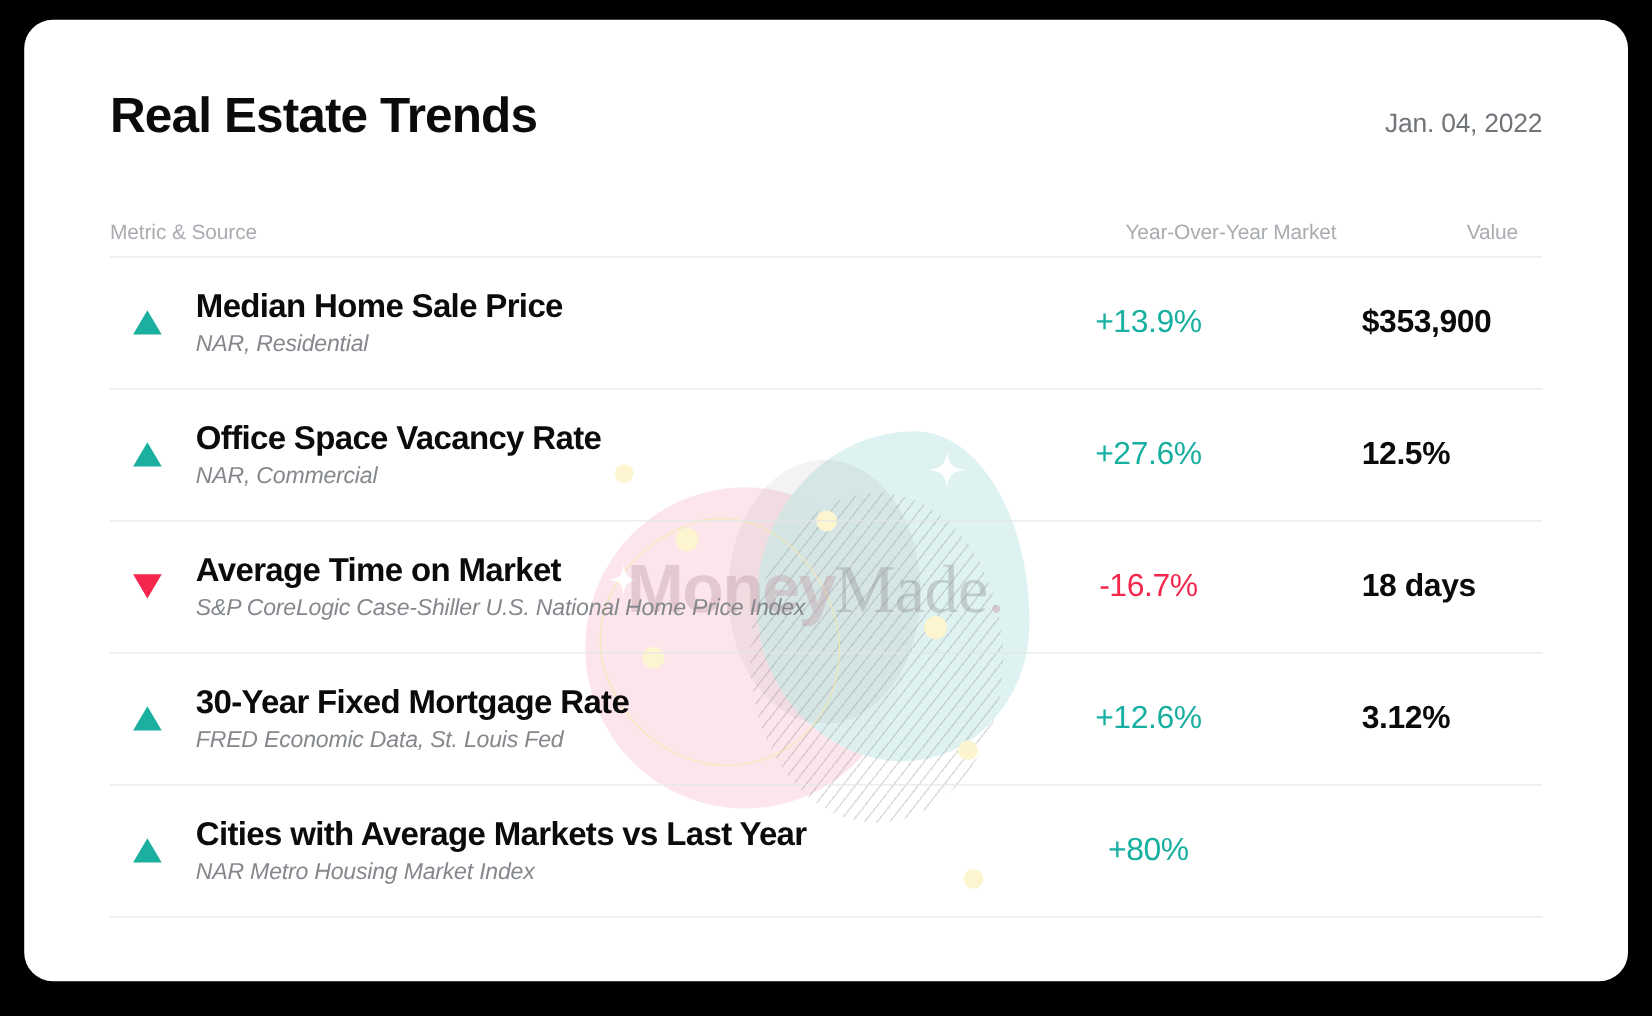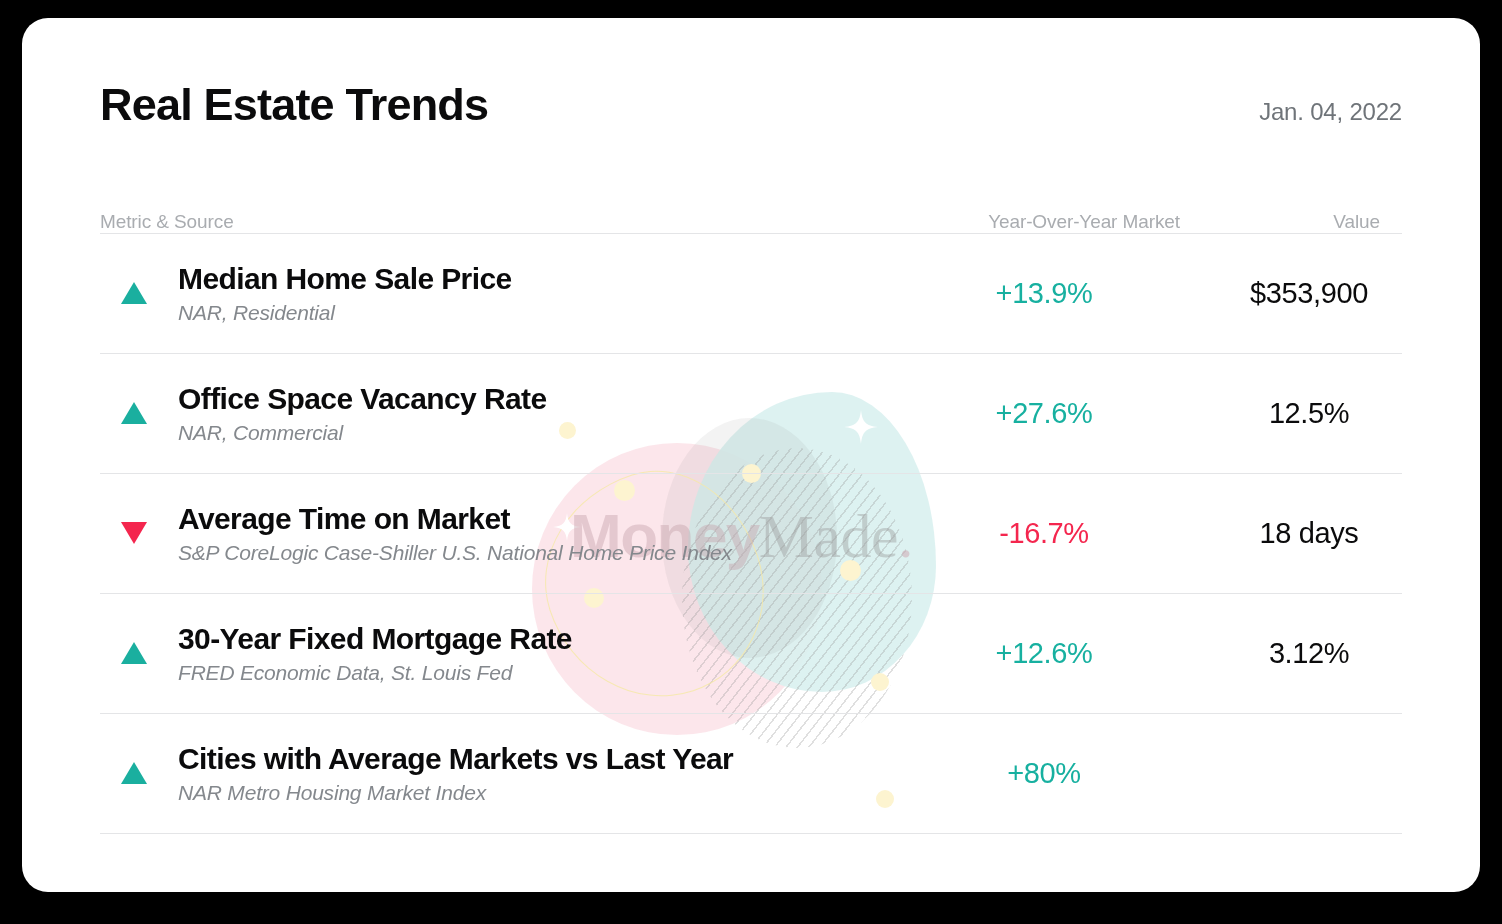--- a/index.html
+++ b/index.html
@@ -155,26 +155,27 @@
 
   .table {
     position: absolute;
     left: 78px;
     top: 173px;
     width: 1302px;
   }
 
   .col-head {
     display: flex;
-    align-items: flex-end;
+    align-items: center;
     height: 42px;
     color: #a9acb0;
     font-size: 19px;
     font-weight: 400;
     letter-spacing: -0.1px;
+    gap: 35px;
   }
   .c-metric { flex: 0 0 760px; }
   .c-growth { flex: 0 0 330px; text-align: right; padding-right: 10px; }
   .c-value  { flex: 1 1 auto;  text-align: right; padding-right: 22px; }
 
   .row {
     display: flex;
     align-items: center;
     height: 120px;
     border-top: 1.6px solid #e4e5e7;
@@ -226,24 +227,24 @@
     padding-right: 10px;
     font-size: 29px;
     font-weight: 400;
     letter-spacing: -0.4px;
   }
   .cell-growth.pos { color: #17b0a0; }
   .cell-growth.neg { color: #f4264e; }
 
   .cell-value {
     flex: 1 1 auto;
-    text-align: center;
+    text-align: left;
     padding-right: 22px;
     font-size: 29px;
-    font-weight: 400;
+    font-weight: 700;
     color: #0b0b0c;
     letter-spacing: -0.4px;
   }
 </style>
 </head>
 <body>
 
 <div id="stage">
   <div id="card">
 

